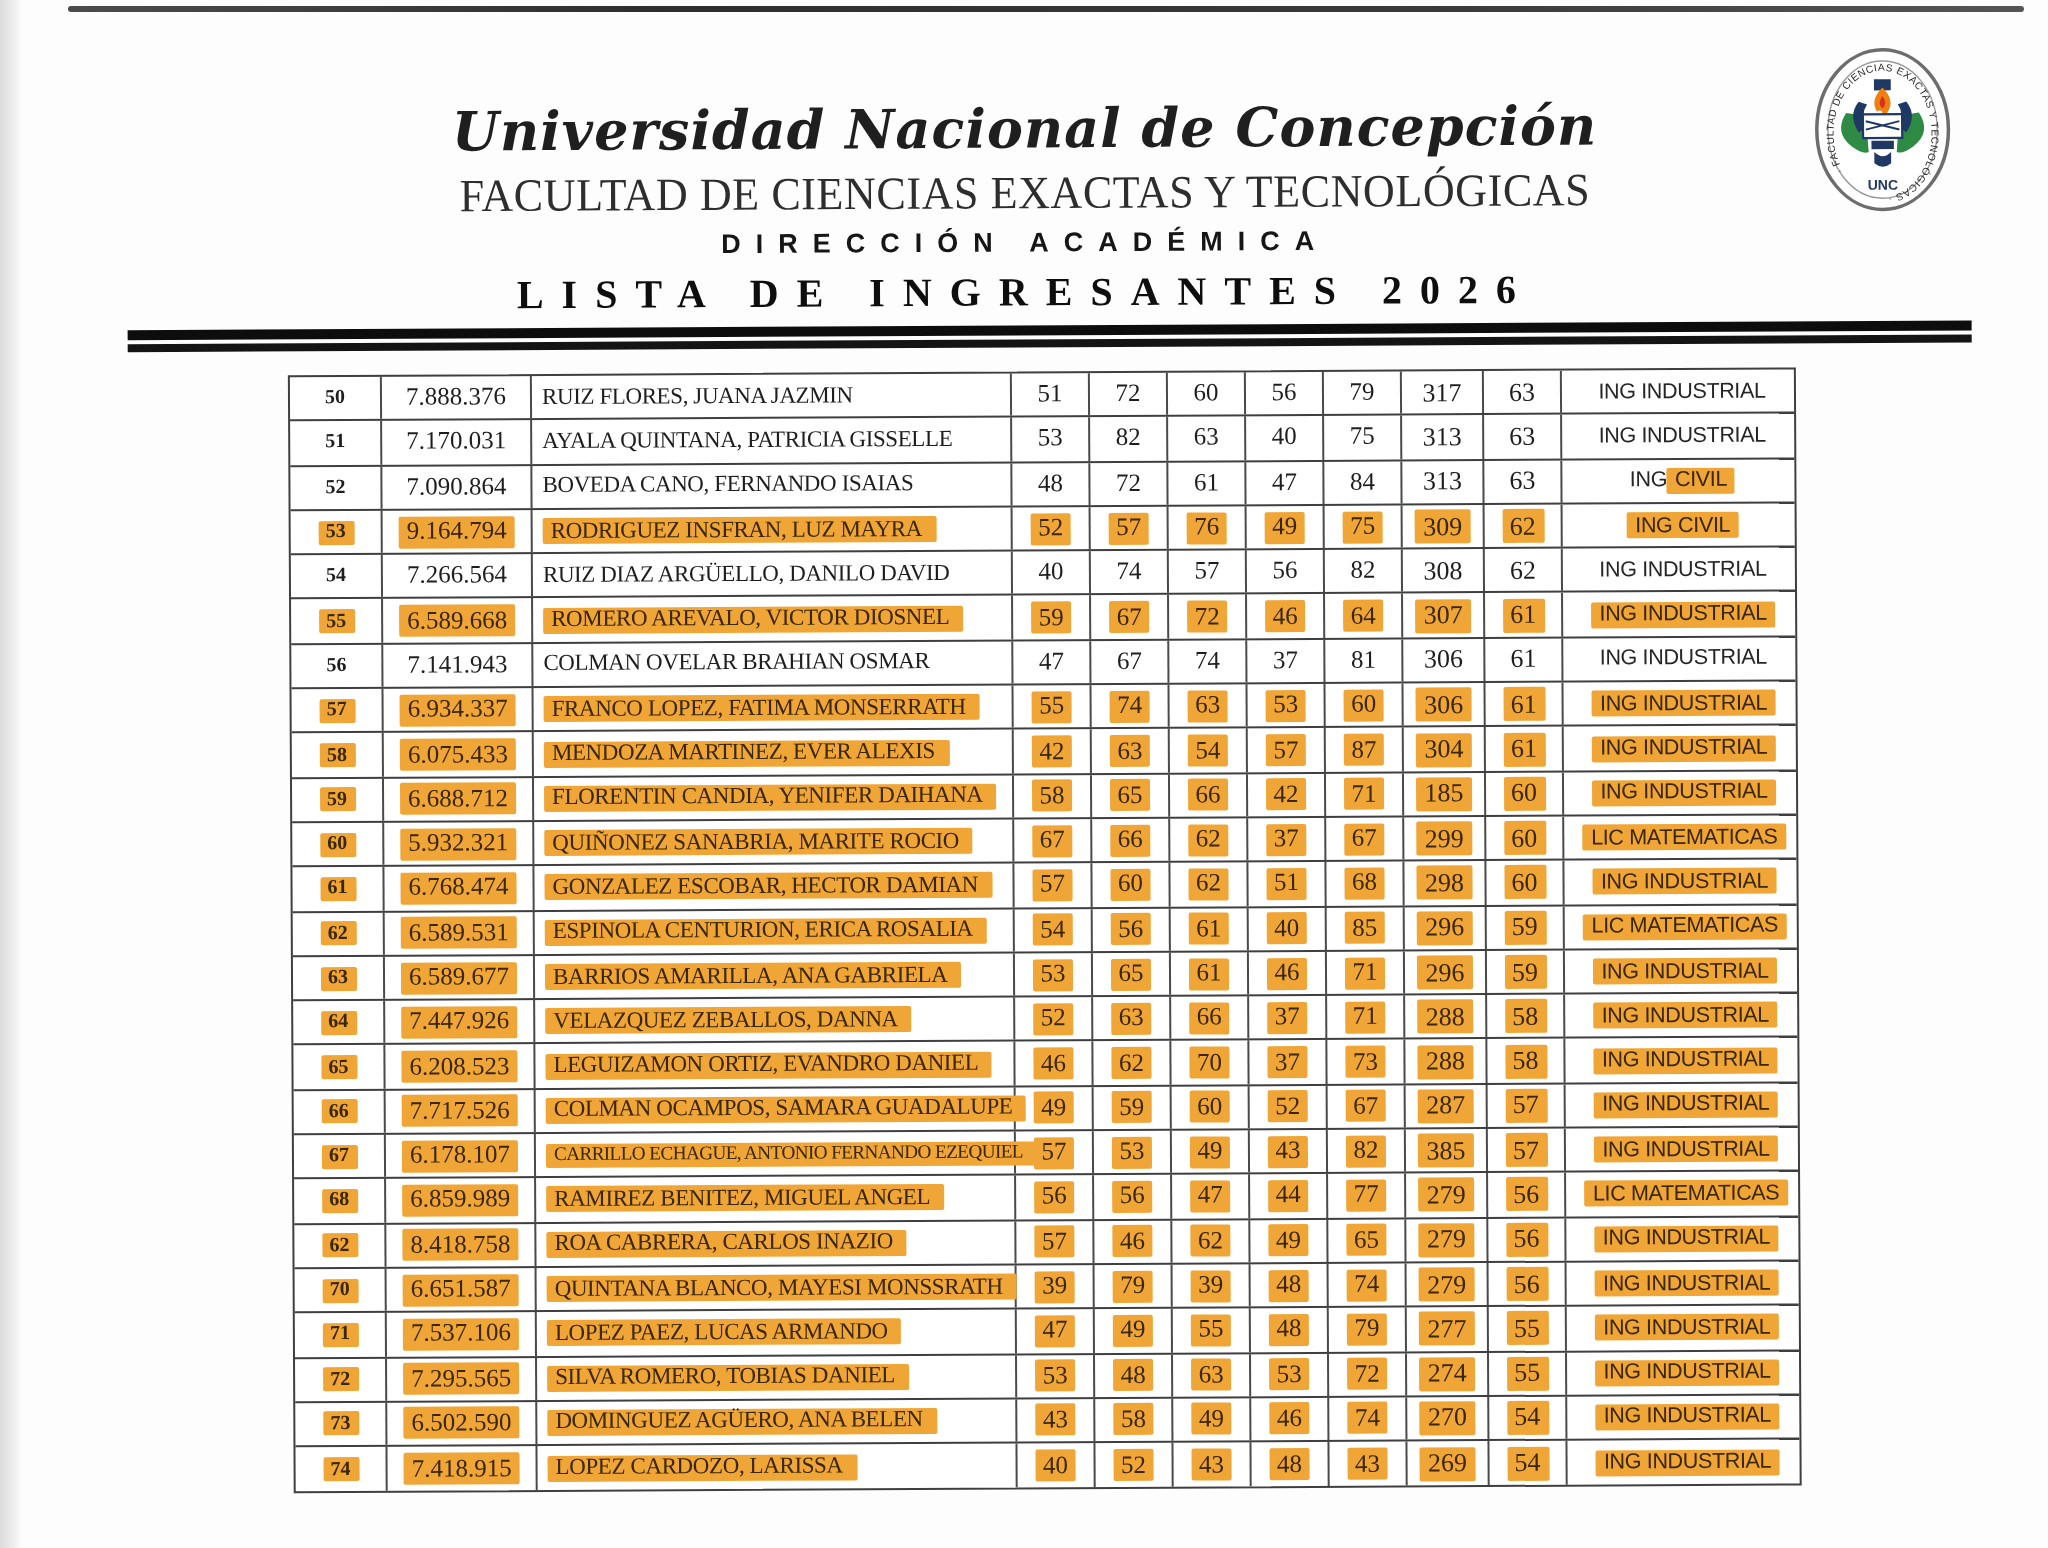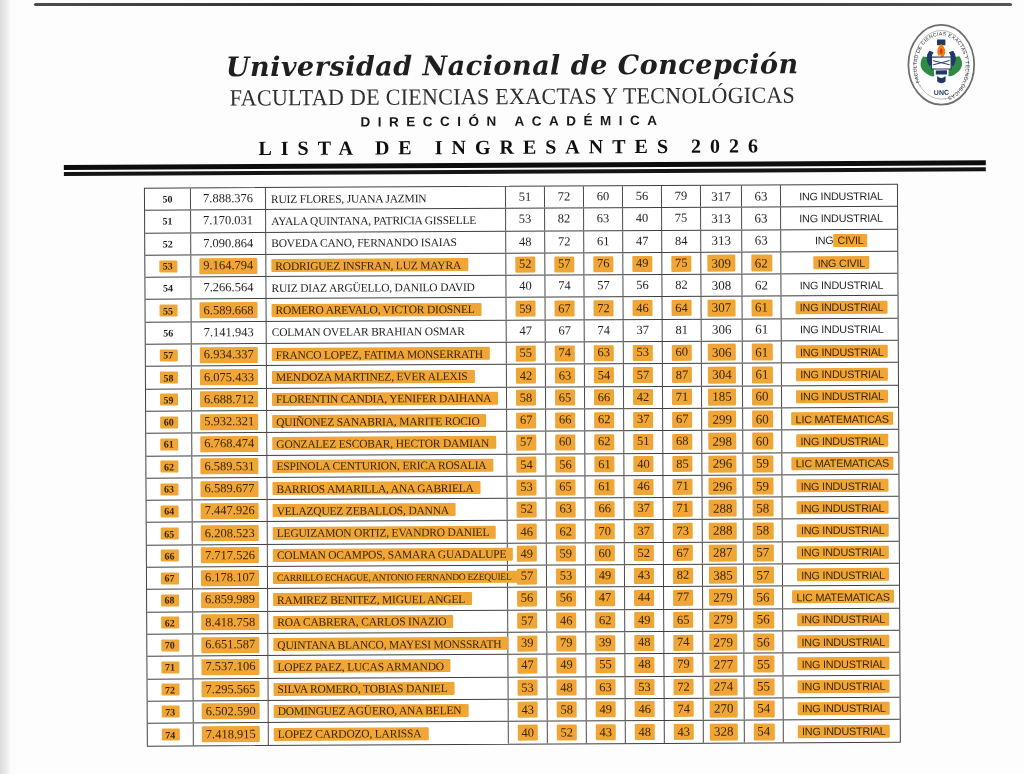--- a/index.html
+++ b/index.html
@@ -998,21 +998,21 @@
         <div class="cell c-score">
           <span class="mk">43</span>
         </div>
         <div class="cell c-score">
           <span class="mk">48</span>
         </div>
         <div class="cell c-score">
           <span class="mk">43</span>
         </div>
         <div class="cell c-total">
-          <span class="mk">328</span>
+          <span class="mk">269</span>
         </div>
         <div class="cell c-pts">
           <span class="mk">54</span>
         </div>
         <div class="cell c-career">
           <span class="mk">ING INDUSTRIAL</span>
         </div>
       </div>
     </div>
 

